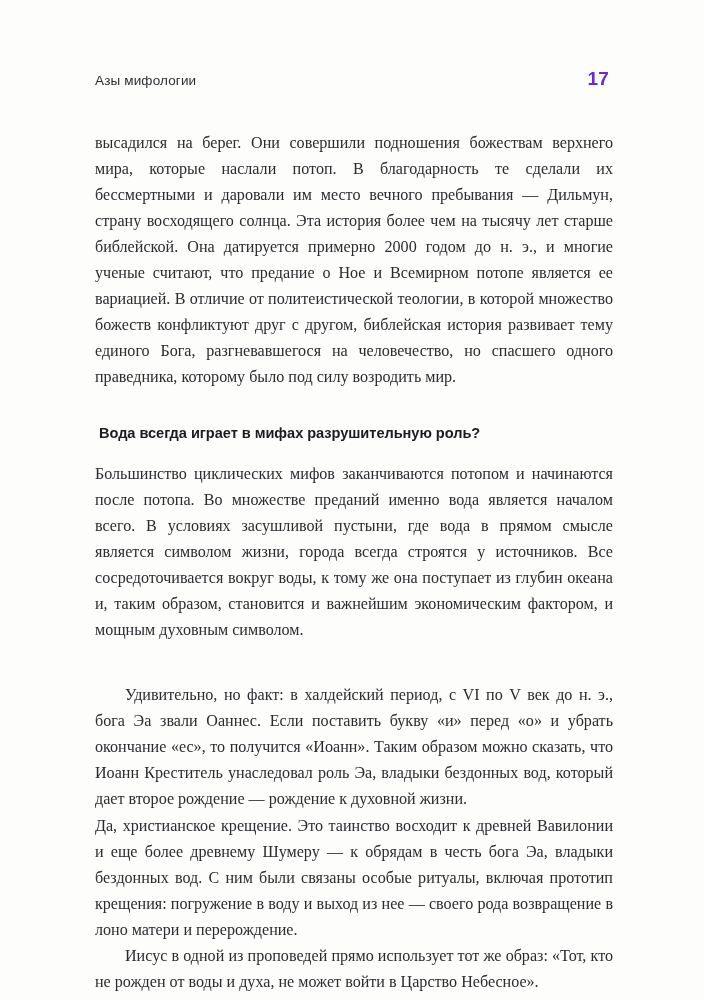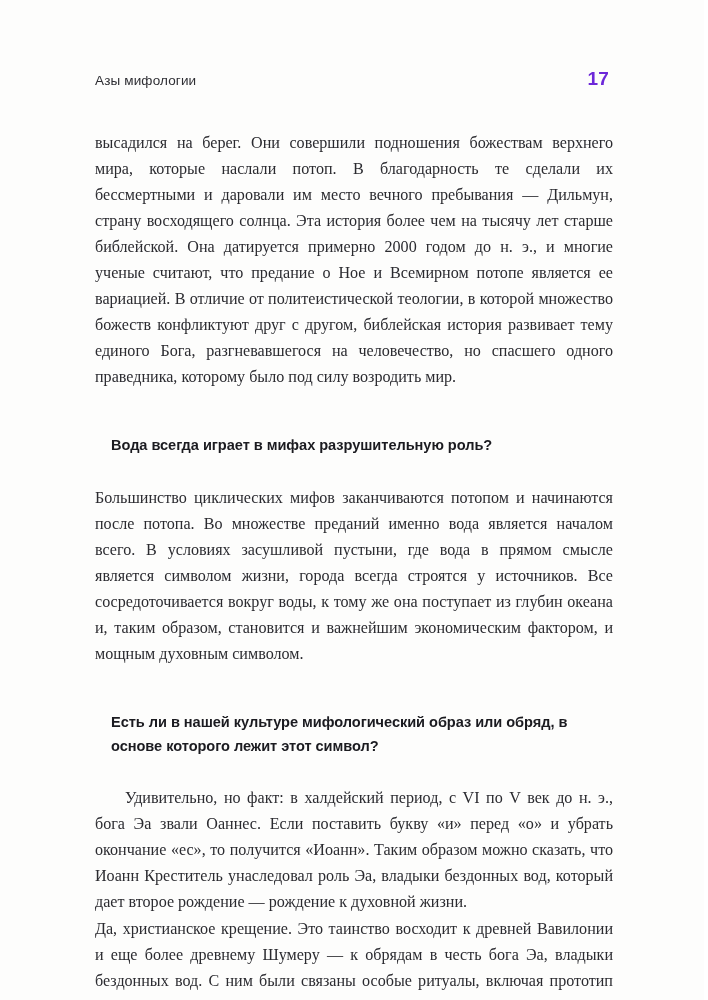--- a/index.html
+++ b/index.html
@@ -69,21 +69,21 @@
     text-justify: inter-word;
     color: #2b2b30;
     hyphens: manual;
     -webkit-hyphens: manual;
   }
   p.body-text.indent {
     text-indent: 30px;
   }
 
   h2.subhead {
-    margin: 16px;
+    margin: 4px;
     font-family: "Liberation Sans", "DejaVu Sans", sans-serif;
     font-size: 14.6px;
     font-weight: 700;
     line-height: 23.5px;
     color: #1b1b20;
     letter-spacing: -0.05px;
     text-align: left;
   }
 
   
@@ -100,20 +100,19 @@
     <span class="folio">17</span>
   </div>
 
   <div class="content" id="content-column">
       <p class="body-text">высадился на берег. Они совершили подношения божествам верхнего мира, которые наслали потоп. В благодарность те сделали их бессмертными и даровали им место вечного пребывания — Дильмун, страну восходящего солнца. Эта история более чем на тысячу лет старше библейской. Она датируется примерно 2000 годом до н. э., и многие ученые считают, что предание о Ное и Всемирном потопе является ее вариацией. В отличие от политеистической теологии, в которой множество божеств конфликтуют друг с другом, библейская история развивает тему единого Бога, разгневавшегося на человечество, но спасшего одного праведника, которому было под силу возродить мир.</p>
       <div class="gap-before-subhead"></div>
       <h2 class="subhead">Вода всегда играет в мифах разрушительную роль?</h2>
       <div class="gap-after-subhead"></div>
       <p class="body-text">Большинство циклических мифов заканчиваются потопом и начинаются после потопа. Во множестве преданий именно вода является началом всего. В условиях засушливой пустыни, где вода в прямом смысле является символом жизни, города всегда строятся у источников. Все сосредоточивается вокруг воды, к тому же она поступает из глубин океана и, таким образом, становится и важнейшим экономическим фактором, и мощным духовным символом.</p>
       <div class="gap-before-subhead"></div>
-      <h2 class="subhead">Есть ли в нашей культуре мифологический образ или обряд, в основе которого лежит этот символ?</h2>
       <div class="gap-after-subhead"></div>
       <p class="body-text indent">Удивительно, но факт: в халдейский период, с VI по V век до н. э., бога Эа звали Оаннес. Если поставить букву «и» перед «о» и убрать окончание «ес», то получится «Иоанн». Таким образом можно сказать, что Иоанн Креститель унаследовал роль Эа, владыки бездонных вод, который дает второе рождение — рождение к духовной жизни.</p>
       <p class="body-text">Да, христианское крещение. Это таинство восходит к древней Вавилонии и еще более древнему Шумеру — к обрядам в честь бога Эа, владыки бездонных вод. С ним были связаны особые ритуалы, включая прототип крещения: погружение в воду и выход из нее — своего рода возвращение в лоно матери и перерождение.</p>
       <p class="body-text indent">Иисус в одной из проповедей прямо использует тот же образ: «Тот, кто не рожден от воды и духа, не может войти в Царство Небесное».</p>
     </div>
 
 </div>
 
 </body></html>

